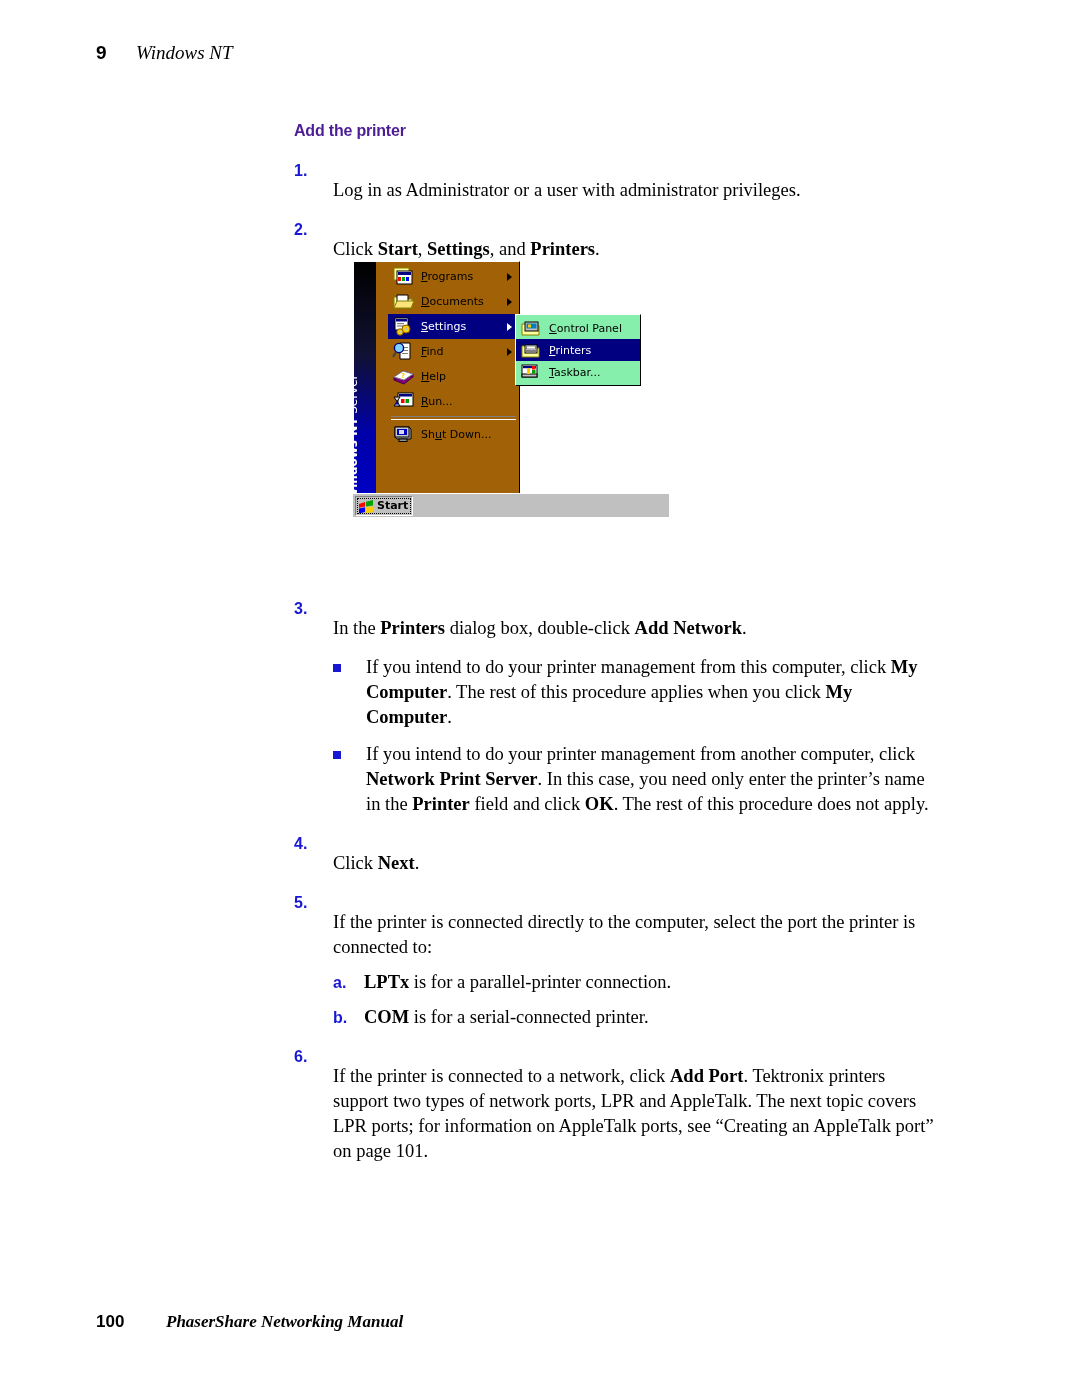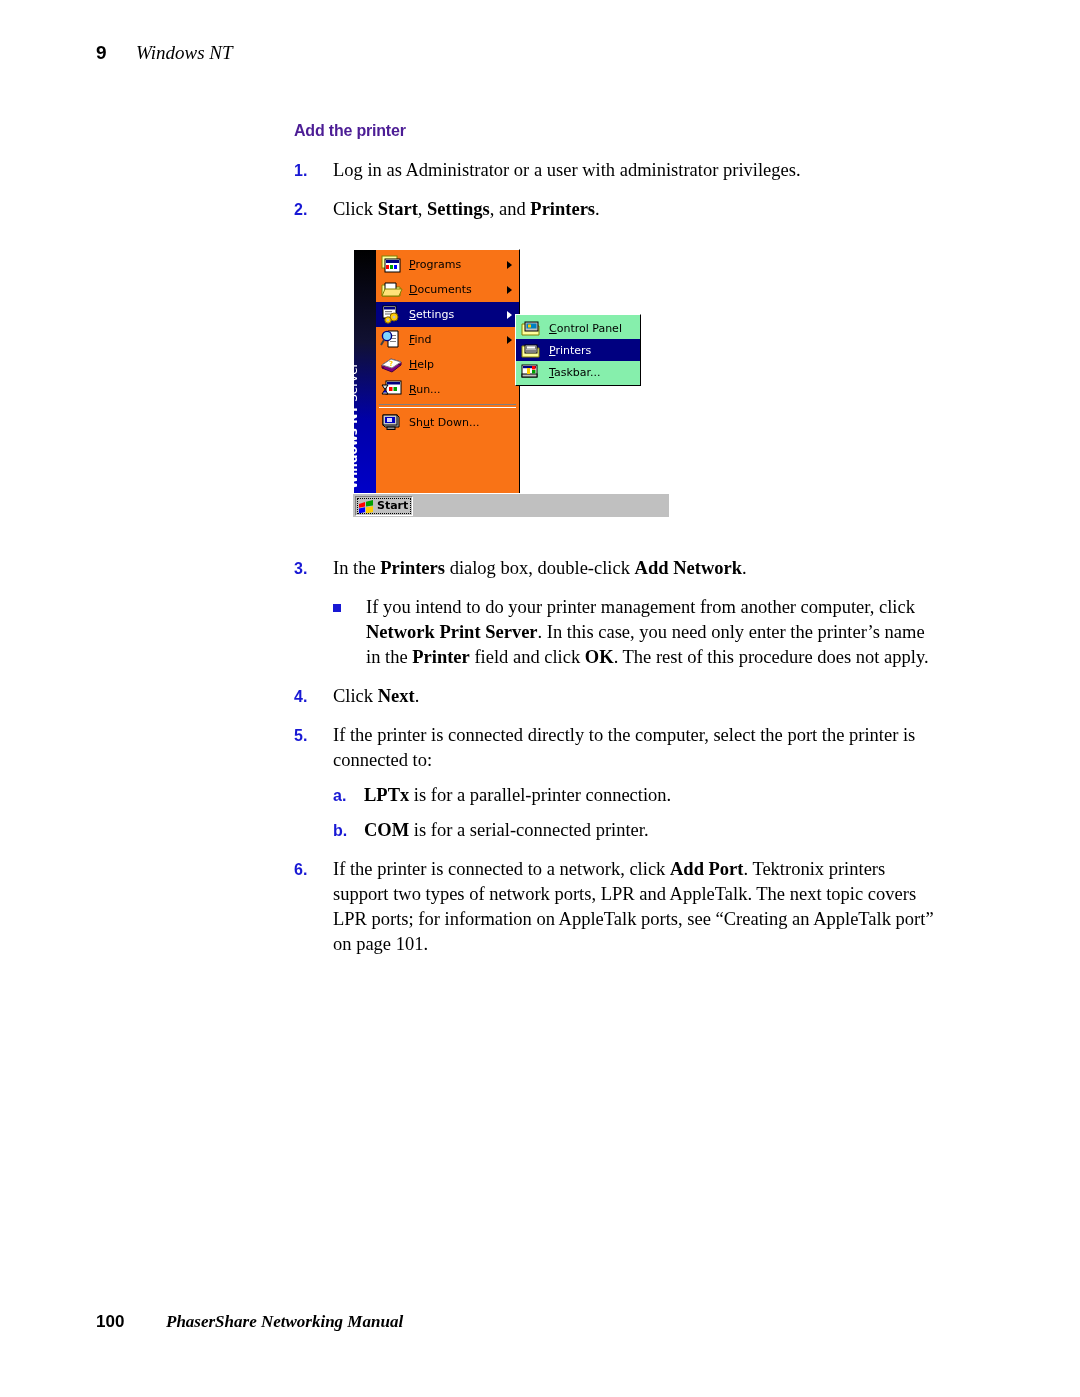--- a/index.html
+++ b/index.html
@@ -68,20 +68,21 @@
     color: #1818d4;
     width: 39px;
     flex: 0 0 39px;
     line-height: 25px;
   }
   .step .body {
     font-family: "Liberation Serif", serif;
     font-size: 18.5px;
     line-height: 25px;
     flex: 1;
+    margin-top: 20px;
   }
   .step .body b { font-weight: bold; }
 
   
   .bullets {
     margin-top: 10px;
     margin-left: 39px;
   }
   .bullet {
     display: flex;
@@ -151,30 +152,31 @@
     left: 353px;
     top: 249px;
     width: 316px;
     height: 268px;
     font-family: "DejaVu Sans", sans-serif;
   }
 
   .startmenu {
     position: absolute;
     left: 0;
-    top: 0;
+    top: 12px;
     width: 167px;
     height: 245px;
-    background: #f97316;
+    background: #a16207;
     border-top: 1.5px solid #ffffff;
     border-left: 1.5px solid #ffffff;
     border-right: 1.5px solid #000000;
     border-bottom: 1.5px solid #000000;
     box-sizing: border-box;
     display: flex;
+    gap: 12px;
   }
   .nt-banner {
     width: 22px;
     flex: 0 0 22px;
     background: linear-gradient(to top, #0000c8 0%, #0000a8 30%, #111133 62%, #000000 100%);
     position: relative;
     overflow: hidden;
   }
   .nt-banner .vtext {
     position: absolute;
@@ -312,20 +314,26 @@
   </div>
 
   <div style="height:320px"></div>
 
   <div class="step">
     <span class="num">3.</span>
     <span class="body">In the <b>Printers</b> dialog box, double-click <b>Add Network</b>.</span>
   </div>
 
   <div class="bullets">
+    <div class="bullet">
+      <span class="marker">
+          <i></i>
+        </span>
+      <span class="body">If you intend to do your printer management from this computer, click <b>My Computer</b>.  The rest of this procedure applies when you click <b>My Computer</b>.</span>
+    </div>
     <div class="bullet">
       <span class="marker">
           <i></i>
         </span>
       <span class="body">If you intend to do your printer management from another computer, click <b>Network Print Server</b>.  In this case, you need only enter the printer’s name in the <b>Printer</b> field and click <b>OK</b>.  The rest of this procedure does not apply.</span>
     </div>
   </div>
 
   <div class="step" style="margin-top:14px">
     <span class="num">4.</span>

